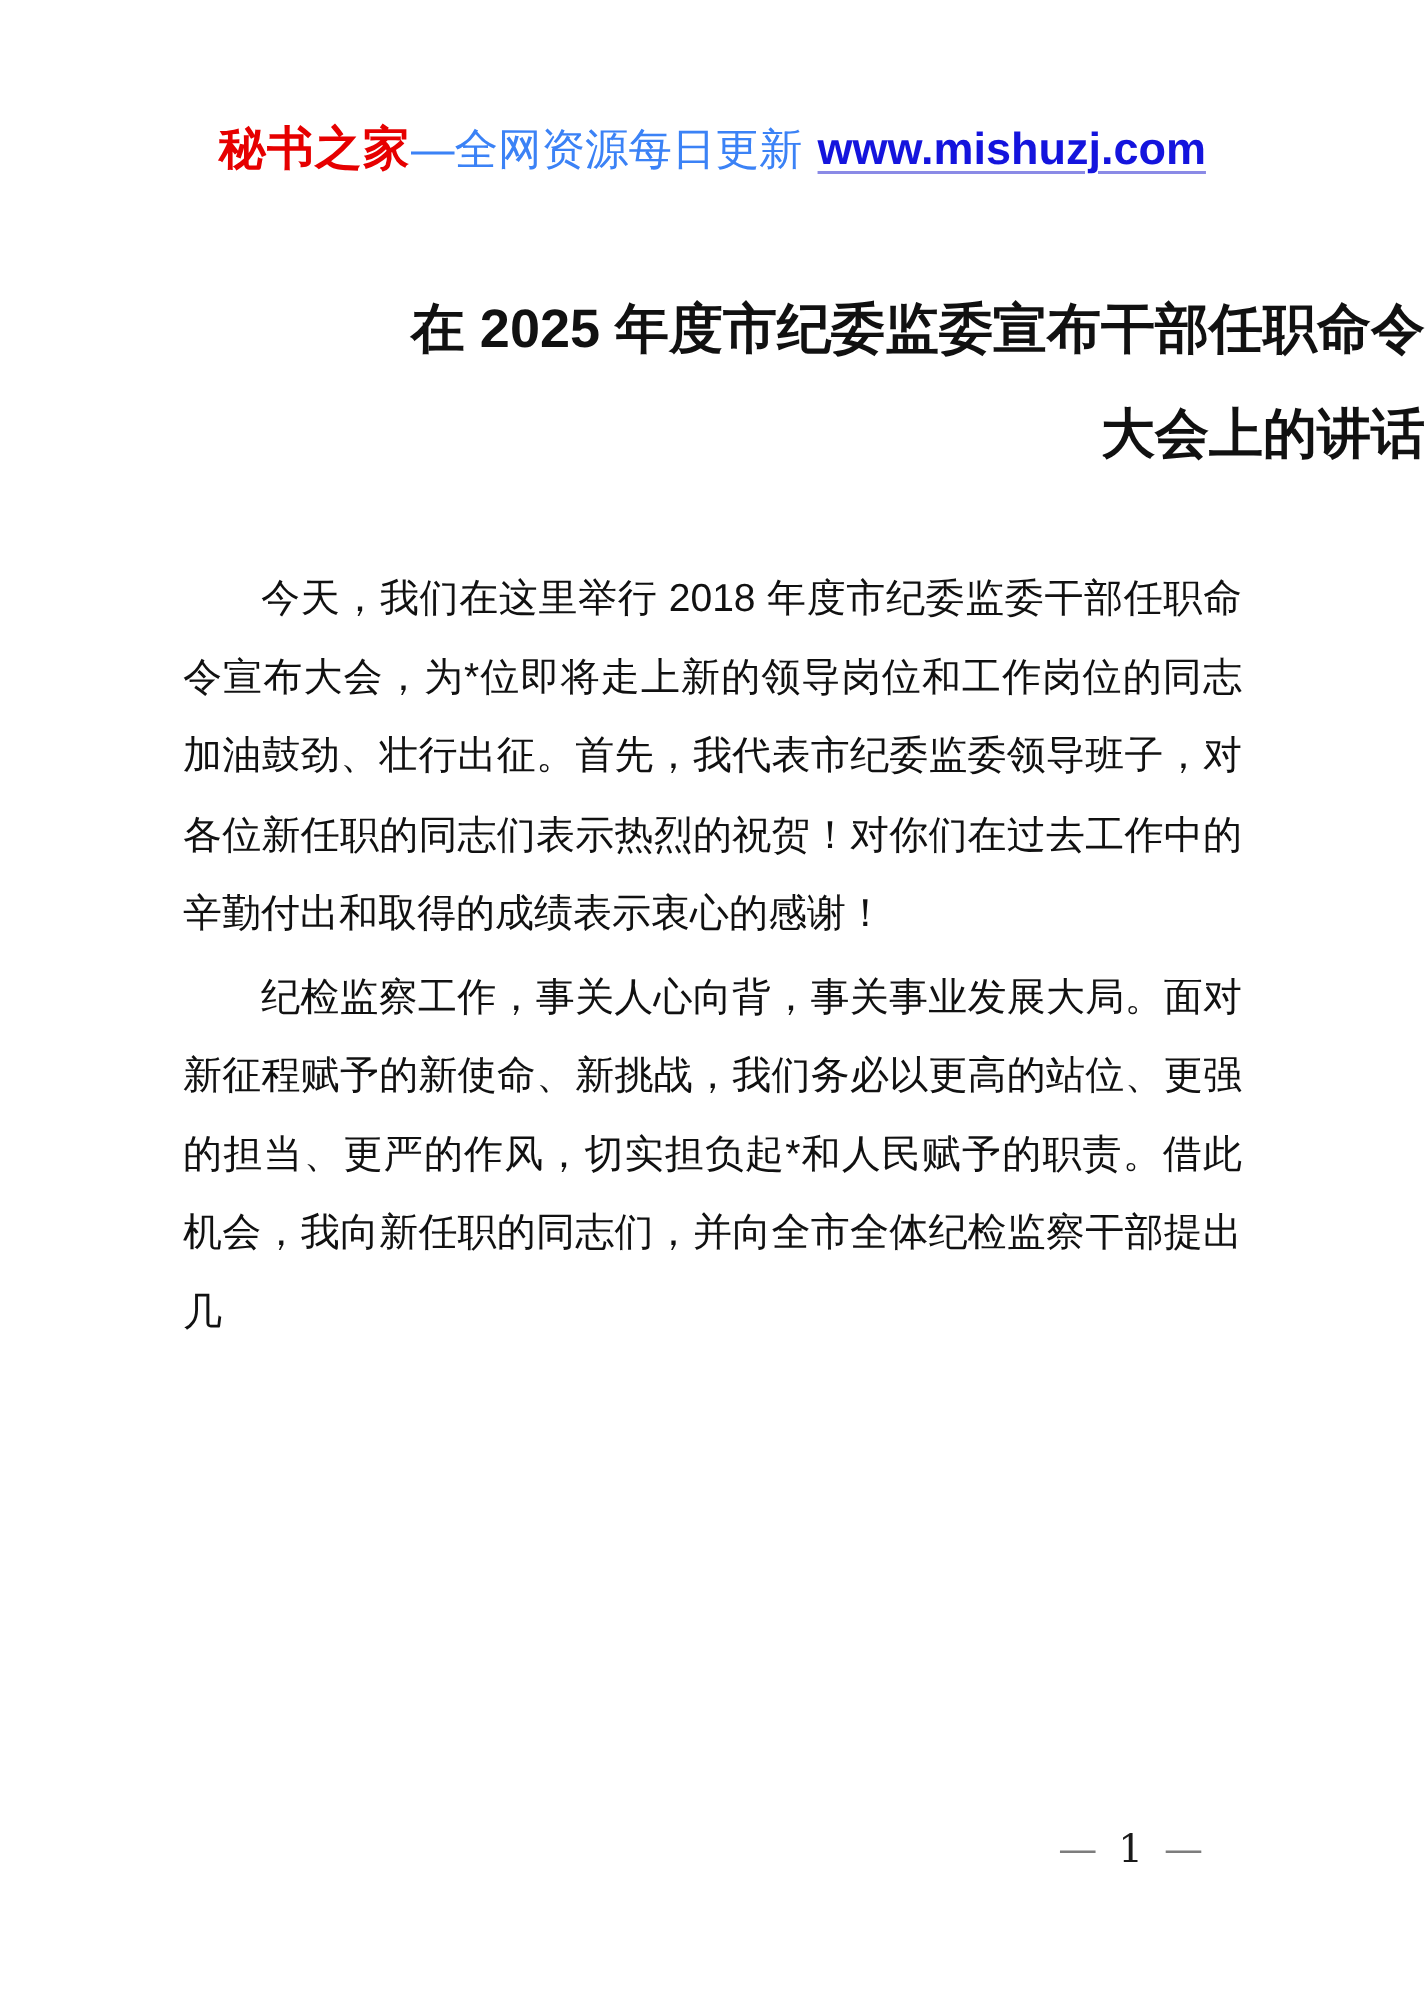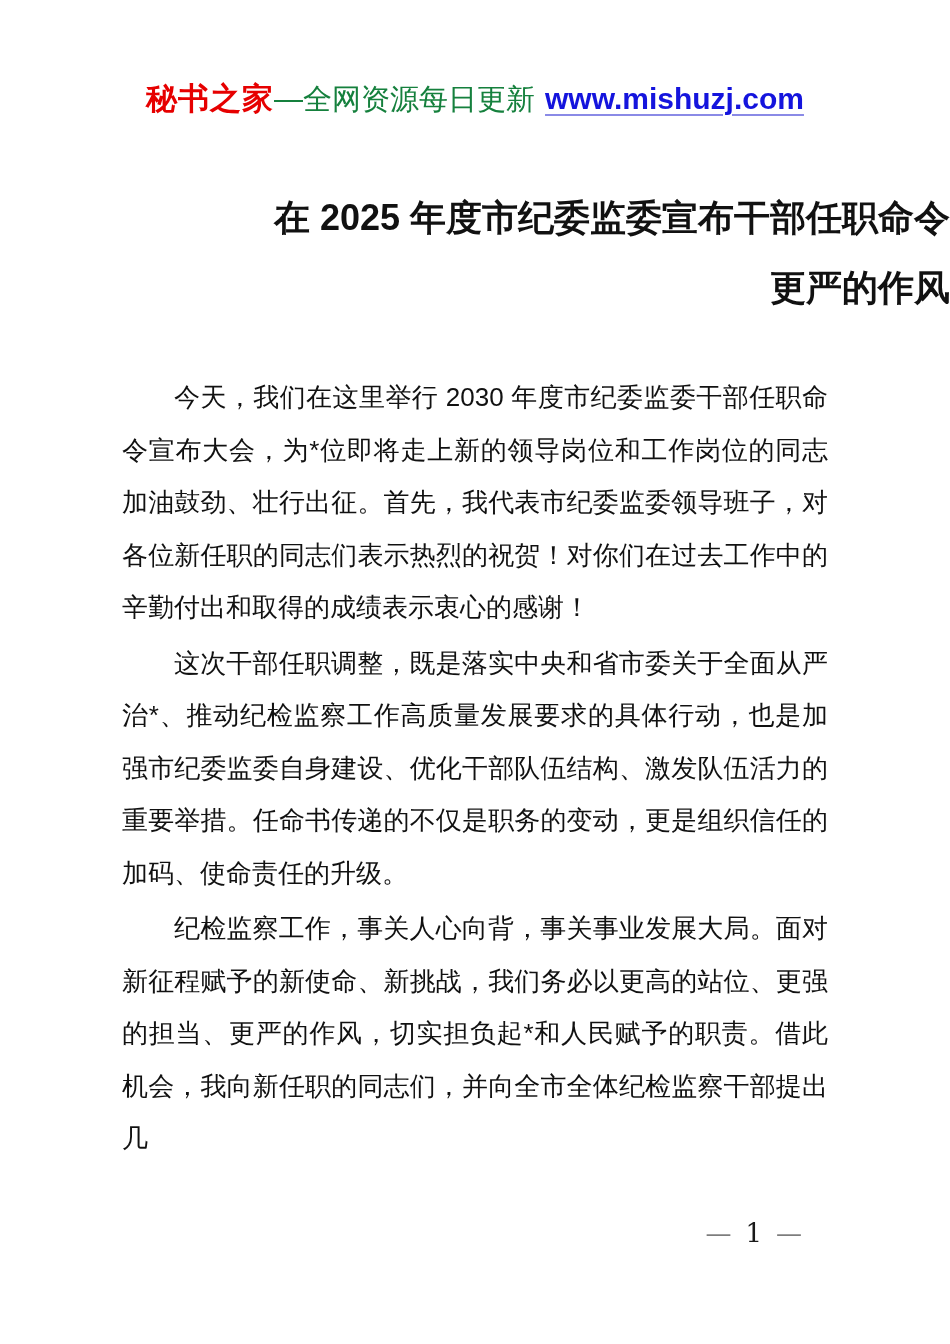--- a/index.html
+++ b/index.html
@@ -25,21 +25,21 @@
     white-space: nowrap;
   }
   .site-header .brand {
     color: var(--brand-red, #e60000);
     font-size: 31px;
     font-weight: 700;
     letter-spacing: 1px;
     font-family: Liberation Serif, serif;
   }
   .site-header .tagline {
-    color: #15803d;
+    color: #3b82f6;
     font-size: 29px;
     font-weight: 400;
   }
   .site-header .site-url {
     color: var(--link-blue, #1414dd);
     font-size: 30px;
     margin-left: 10px;
     text-decoration: underline;
     text-decoration-thickness: 1.5px;
     text-underline-offset: 5px;
@@ -94,26 +94,25 @@
 <body>
 
 <div class="page">
 
   <div class="site-header">
     <span class="brand">秘书之家</span><span class="tagline">—全网资源每日更新</span><span class="site-url">www.mishuzj.com</span>
   </div>
 
   <div class="doc-title">
     <div>在 2025 年度市纪委监委宣布干部任职命令</div>
-    <div>更严的作风</div>
+    <div>大会上的讲话</div>
   </div>
 
   <div class="doc-body">
-    <p class="para">今天，我们在这里举行 2030 年度市纪委监委干部任职命令宣布大会，为*位即将走上新的领导岗位和工作岗位的同志加油鼓劲、壮行出征。首先，我代表市纪委监委领导班子，对各位新任职的同志们表示热烈的祝贺！对你们在过去工作中的辛勤付出和取得的成绩表示衷心的感谢！</p>
-    <p class="para">这次干部任职调整，既是落实中央和省市委关于全面从严治*、推动纪检监察工作高质量发展要求的具体行动，也是加强市纪委监委自身建设、优化干部队伍结构、激发队伍活力的重要举措。任命书传递的不仅是职务的变动，更是组织信任的加码、使命责任的升级。</p>
+    <p class="para">今天，我们在这里举行 2018 年度市纪委监委干部任职命令宣布大会，为*位即将走上新的领导岗位和工作岗位的同志加油鼓劲、壮行出征。首先，我代表市纪委监委领导班子，对各位新任职的同志们表示热烈的祝贺！对你们在过去工作中的辛勤付出和取得的成绩表示衷心的感谢！</p>
     <p class="para">纪检监察工作，事关人心向背，事关事业发展大局。面对新征程赋予的新使命、新挑战，我们务必以更高的站位、更强的担当、更严的作风，切实担负起*和人民赋予的职责。借此机会，我向新任职的同志们，并向全市全体纪检监察干部提出几</p>
   </div>
 
   <div class="page-footer">
     <span class="dash">—</span><span class="num">1</span><span class="dash">—</span>
   </div>
 
 </div>
 
 </body></html>

